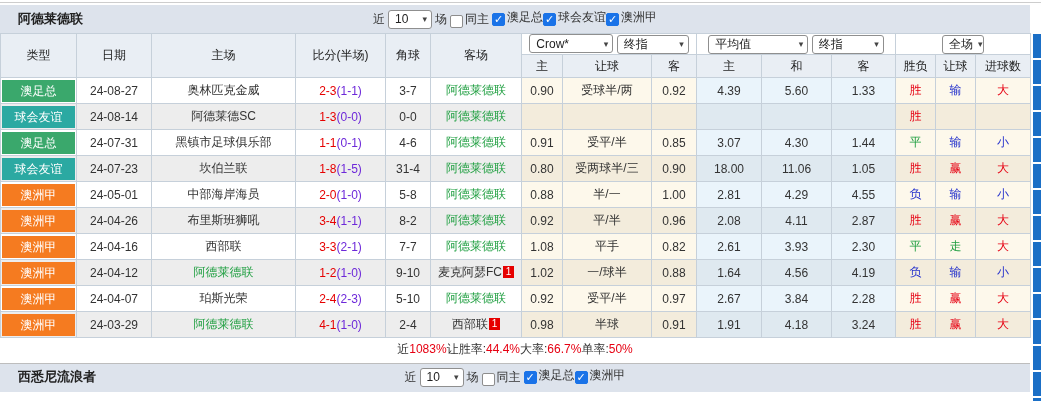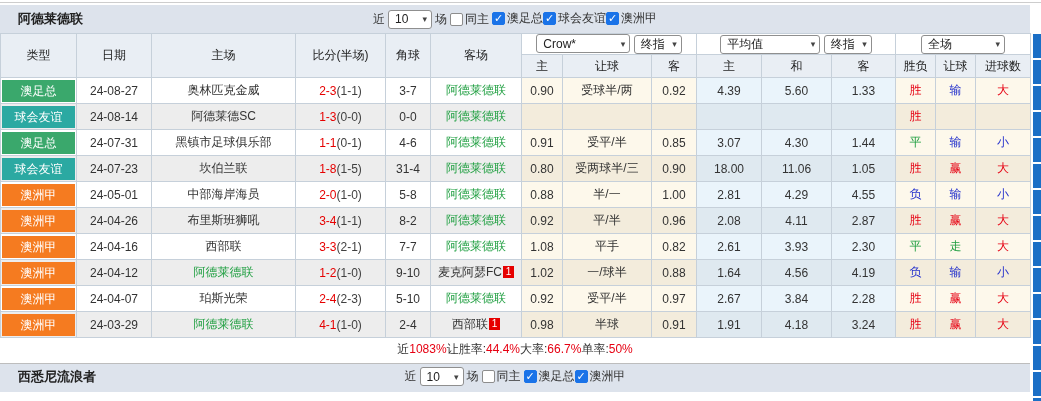--- a/index.html
+++ b/index.html
@@ -13,22 +13,22 @@
   .tb-title{font-weight:bold;font-size:14px;letter-spacing:1px}
   .radio-opt{display:inline-flex;align-items:center;gap:5px;font-size:12px;color:#fff;cursor:pointer}
   .radio{width:12px;height:12px;border-radius:50%;box-sizing:border-box;background:#d9d9d9;border:1px solid #eee}
   .radio.on{background:#fff;border:4px solid var(--check_blue)}
   #controls,#nextbar{height:28px;background:var(--controls_bg);position:relative;display:flex;align-items:center}
   .team-name{position:absolute;left:18px;font-weight:bold;color:#222;font-size:13px}
   .ctl-mid{margin:0 auto;display:flex;align-items:center;gap:3px}
   .sel{display:inline-flex;align-items:center;justify-content:space-between;box-sizing:border-box;
        border:1px solid #8f8f8f;border-radius:3px;background:#fff;height:19px;padding:0 4px 0 6px;color:#222;cursor:pointer}
   .chev{font-size:9px;color:#444;margin-left:5px}
-  .w-count{width:44px}.w-crow{width:94px}.w-idx{width:48px}.w-avg{width:100px}.w-scope{width:84px}
-  .chk{display:inline-flex;align-items:center;gap:2px;cursor:pointer}
+  .w-count{width:44px}.w-crow{width:84px}.w-idx{width:72px}.w-avg{width:100px}.w-scope{width:42px}
+  .chk{display:inline-flex;align-items:flex-end;gap:2px;cursor:pointer}
   .box{width:13px;height:13px;border:1px solid #8d8d8d;border-radius:2px;background:#fff;box-sizing:border-box;position:relative}
   .box.checked{background:var(--check_blue);border-color:var(--check_blue)}
   .box.checked::after{content:"\2713";position:absolute;left:1px;top:-1px;color:#fff;font-size:11px;font-weight:bold}
   table{border-collapse:collapse;table-layout:fixed;width:1030px}
   th,td{border:1px solid var(--border);text-align:center;padding:0;overflow:hidden;white-space:nowrap}
   thead th{background:var(--head_bg);font-weight:normal;color:#222}
   thead th.selcell{background:#fff}
   tr.selrow{height:21px}
   tr.subrow{height:23px}
   tbody tr{height:26px}
@@ -38,21 +38,21 @@
   tr.even td.odds,tr.even td.res{background:var(--odds_bg_alt)}
   tr.odd td.avg{background:var(--avg_bg)}
   tr.even td.avg{background:var(--avg_bg_alt)}
   td.lg{padding:1px}
   .league-tag{display:block;height:22px;line-height:22px;color:#fff;font-size:12px}
   .lg-green{background:var(--league_green)}
   .lg-teal{background:var(--league_teal)}
   .lg-orange{background:var(--league_orange)}
   .team-self{color:var(--team_green)}
   .score-main{color:var(--score_red)}
-  .score-half{color:#404040}
+  .score-half{color:#6d28d9}
   .c-red{color:var(--red)}
   .c-blue{color:var(--blue)}
   .c-green{color:var(--green)}
   .badge{display:inline-block;background:#e60000;color:#fff;font-size:10px;width:11px;height:12px;line-height:12px;margin-left:1px;vertical-align:1px}
   #summary{height:22px;width:1030px;display:flex;align-items:center;justify-content:center;background:#fff}
   #gapw{height:3px}
   #nextbar{border-top:1px solid #bdbdbd;align-items:flex-start}
   #nextbar .team-name{top:4px}
   #nextbar .ctl-mid{margin-top:3px}
   #strip{position:absolute;left:1033px;top:34px;width:8px}

